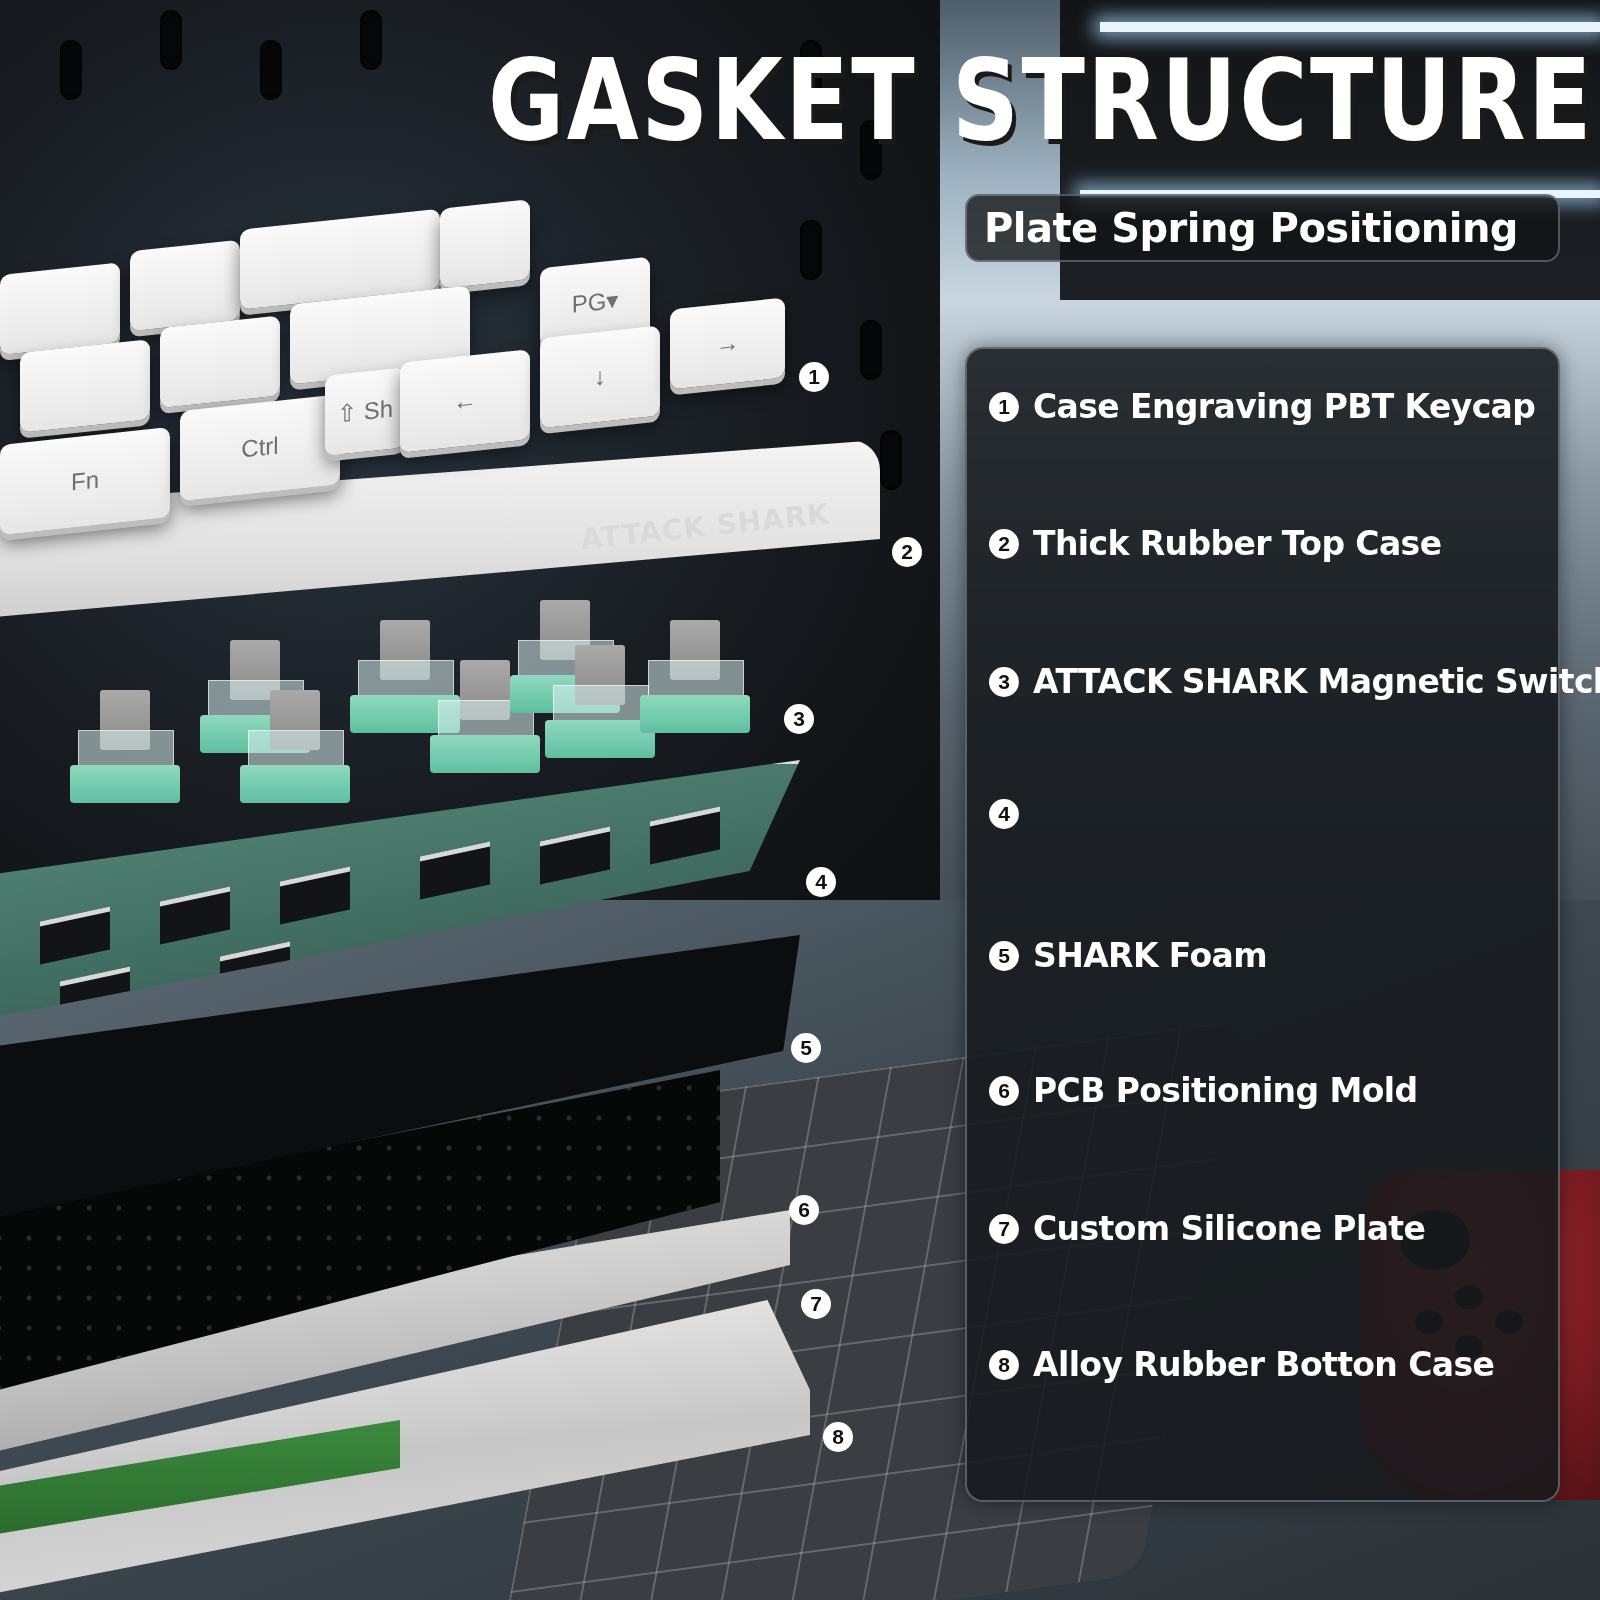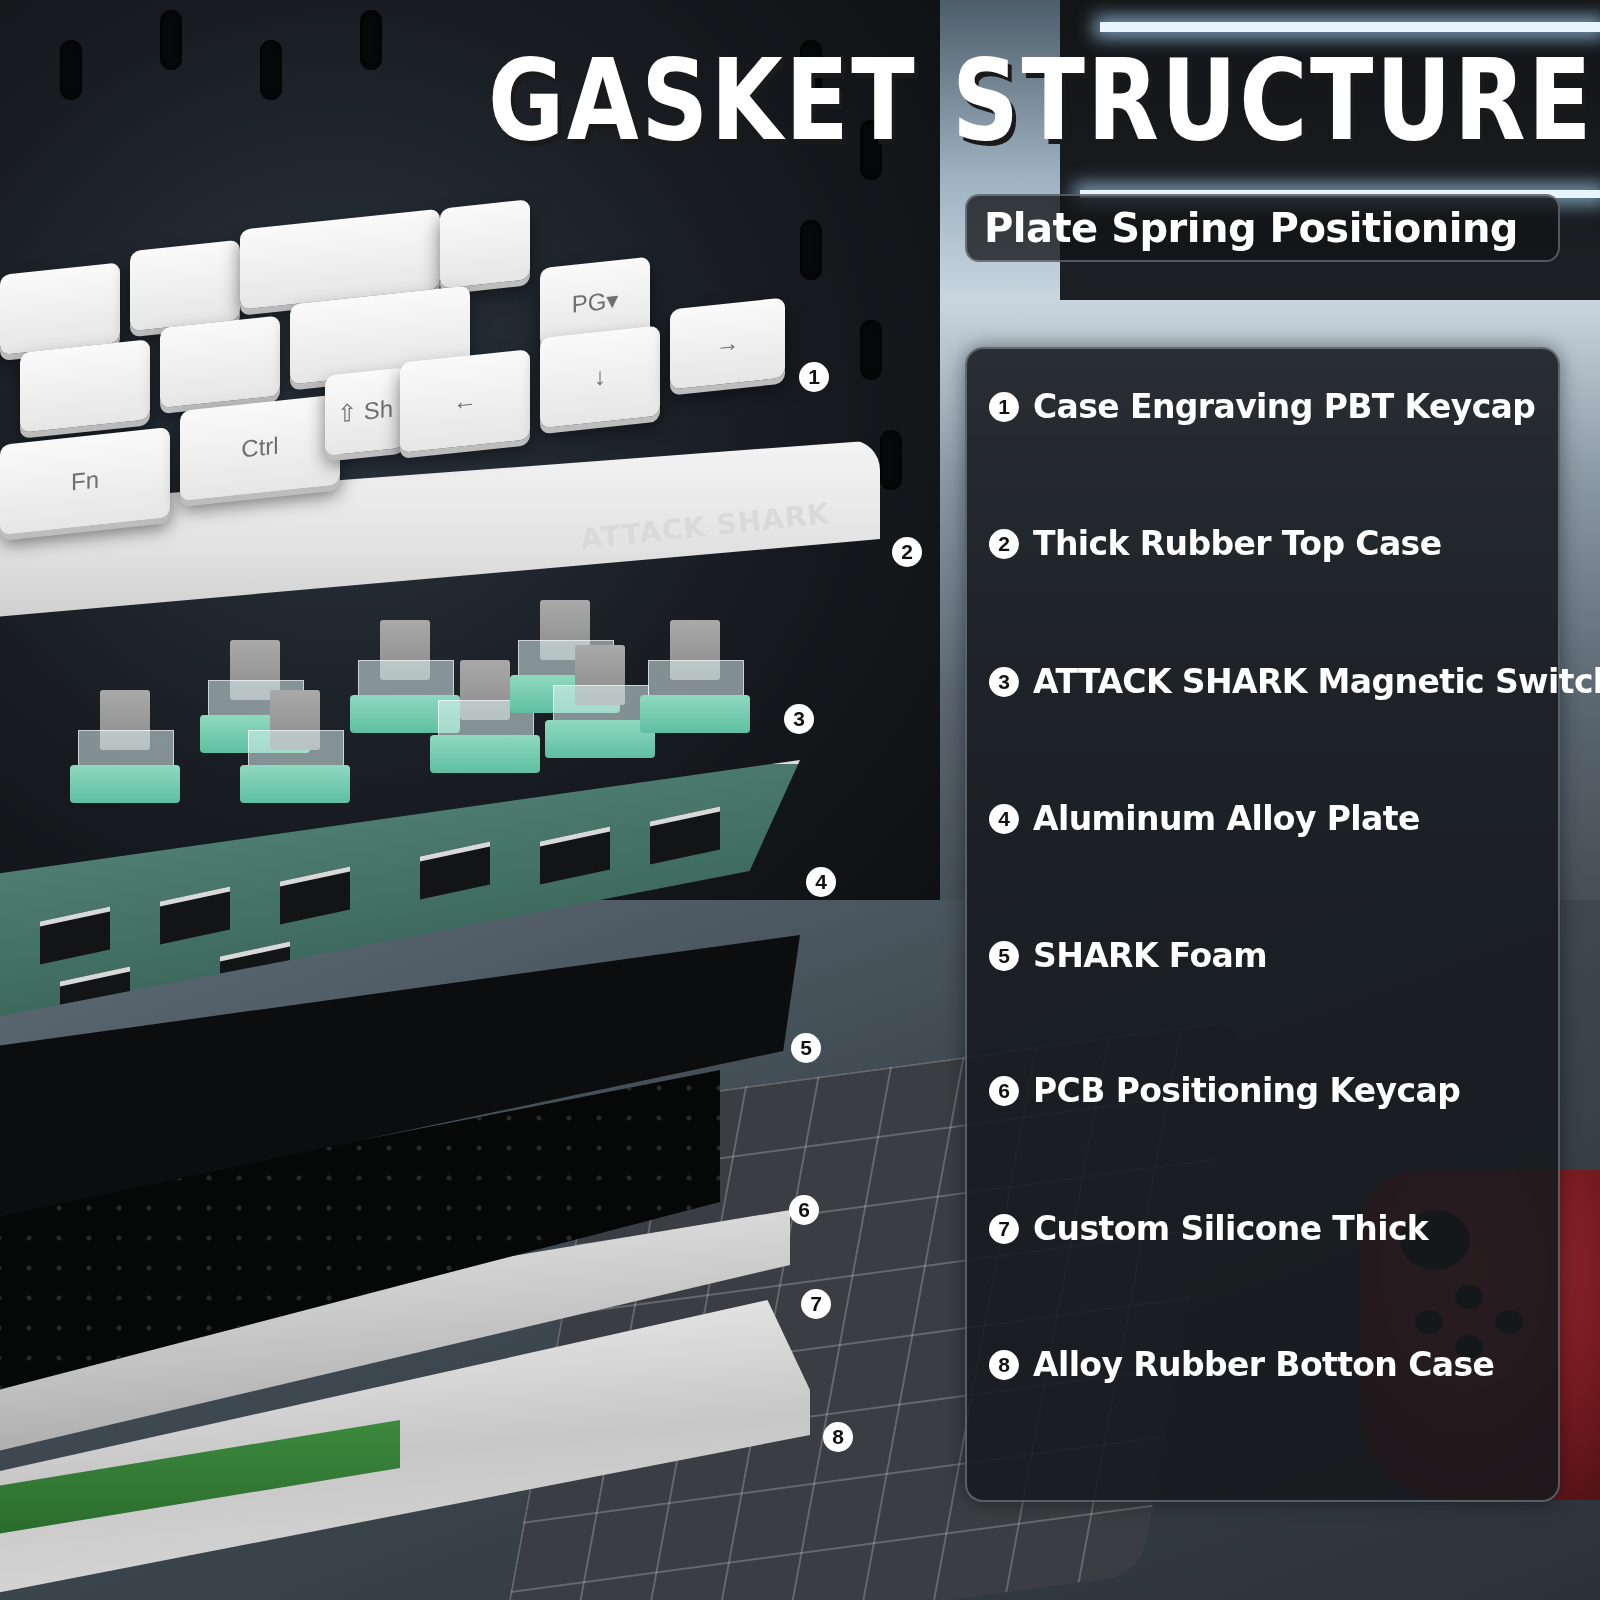--- a/index.html
+++ b/index.html
@@ -311,31 +311,30 @@
   <div class="feature" style="top:175px">
     <span class="num">2</span>
     <span class="label">Thick Rubber Top Case</span>
   </div>
   <div class="feature" style="top:313px">
     <span class="num">3</span>
     <span class="label">ATTACK SHARK Magnetic Switch</span>
   </div>
   <div class="feature" style="top:450px">
     <span class="num">4</span>
-    <span class="label">Aluminum Alloy Plate</span>
   </div>
   <div class="feature" style="top:587px">
     <span class="num">5</span>
     <span class="label">SHARK Foam</span>
   </div>
   <div class="feature" style="top:722px">
     <span class="num">6</span>
-    <span class="label">PCB Positioning Keycap</span>
+    <span class="label">PCB Positioning Mold</span>
   </div>
   <div class="feature" style="top:860px">
     <span class="num">7</span>
-    <span class="label">Custom Silicone Thick</span>
+    <span class="label">Custom Silicone Plate</span>
   </div>
   <div class="feature" style="top:996px">
     <span class="num">8</span>
     <span class="label">Alloy Rubber Botton Case</span>
   </div>
 </div>
 
 </body></html>

